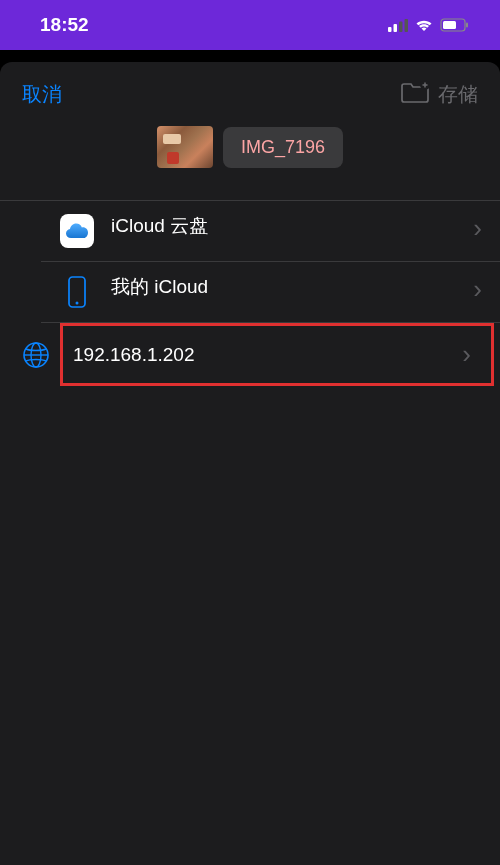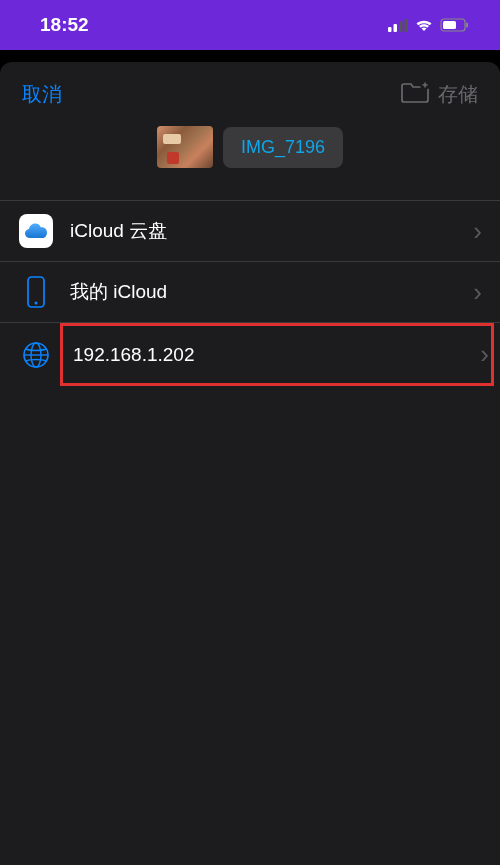--- a/index.html
+++ b/index.html
@@ -109,32 +109,33 @@
       width: 12px;
       height: 12px;
       background: #c0392b;
       border-radius: 2px;
     }
     .filename-pill {
       background: #3a3a3c;
       padding: 10px 18px;
       border-radius: 8px;
       font-size: 18px;
-      color: #0ea5e9;
+      color: #fca5a5;
     }
     .location-list {
       border-top: 1px solid #3a3a3c;
     }
     .location-item {
       display: flex;
-      align-items: center;
+      align-items: flex-start;
       padding: 12px 18px 12px 18px;
       border-bottom: 1px solid #3a3a3c;
       cursor: pointer;
       position: relative;
+      margin-left: 41px;
     }
     .icon-container {
       width: 36px;
       height: 36px;
       display: flex;
       align-items: center;
       justify-content: center;
       margin-right: 16px;
     }
     .icloud-icon-bg {
@@ -168,21 +169,21 @@
       display: flex;
       align-items: center;
       justify-content: center;
       margin-right: 6px;
     }
     .highlight-box {
       flex: 1;
       border: 3px solid #e03030;
       display: flex;
       align-items: center;
-      padding: 13px 2px 13px 10px;
+      padding: 13px 20px 13px 10px;
       margin-right: 6px;
     }
     .highlight-box .location-label {
       flex: 1;
     }
   </style>
 </head>
 <body>
 
 <div class="status-bar">

